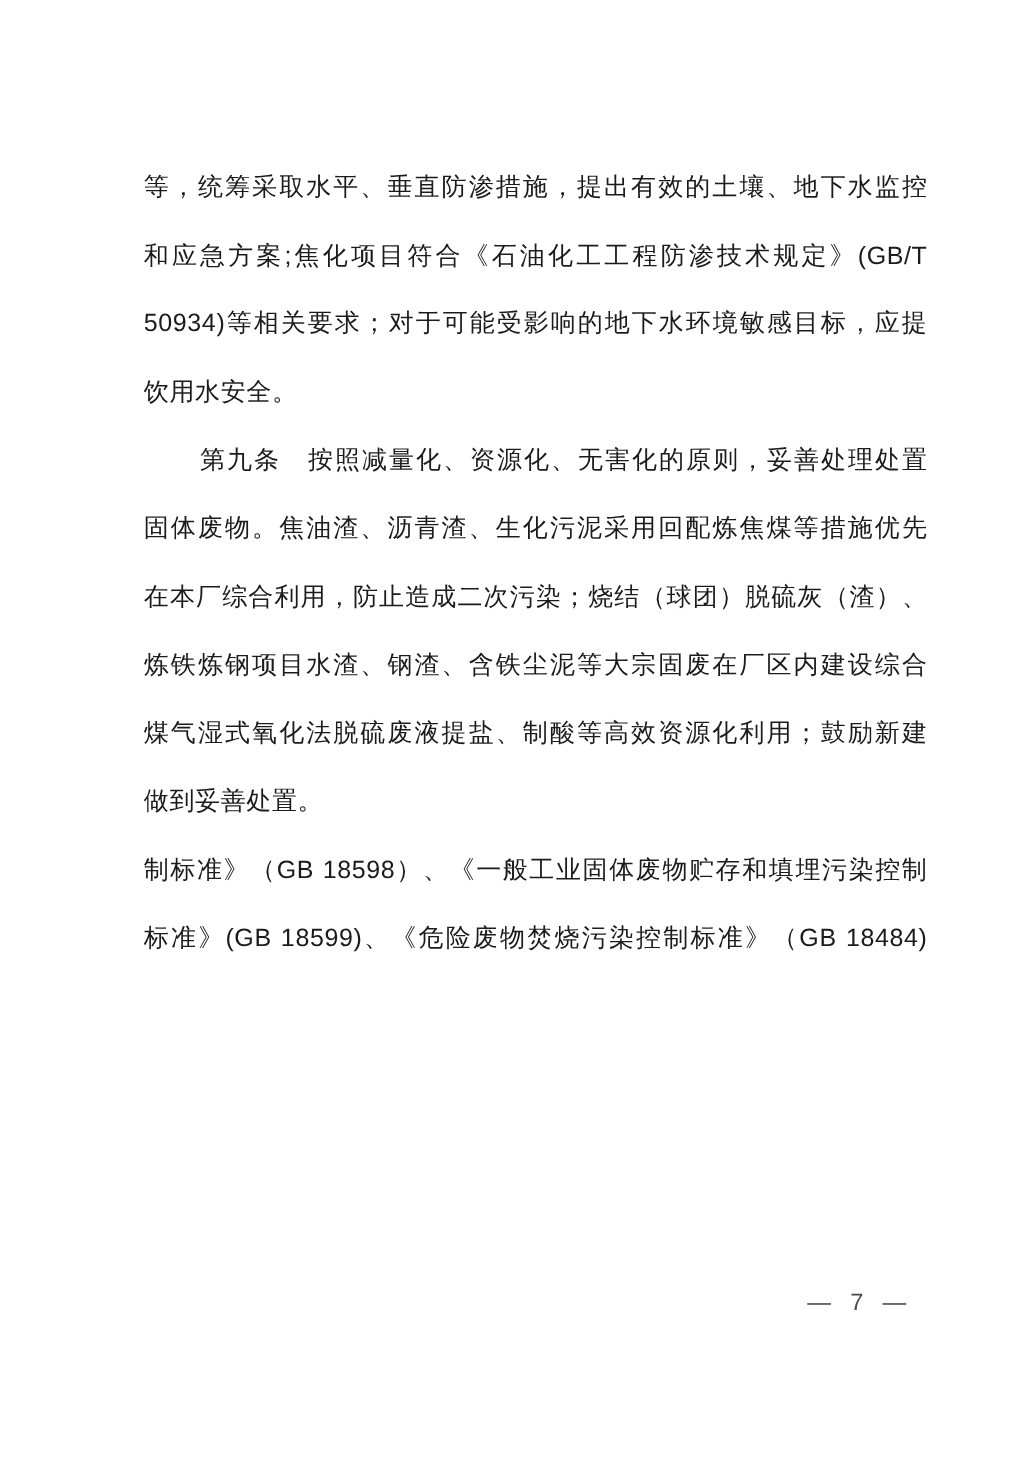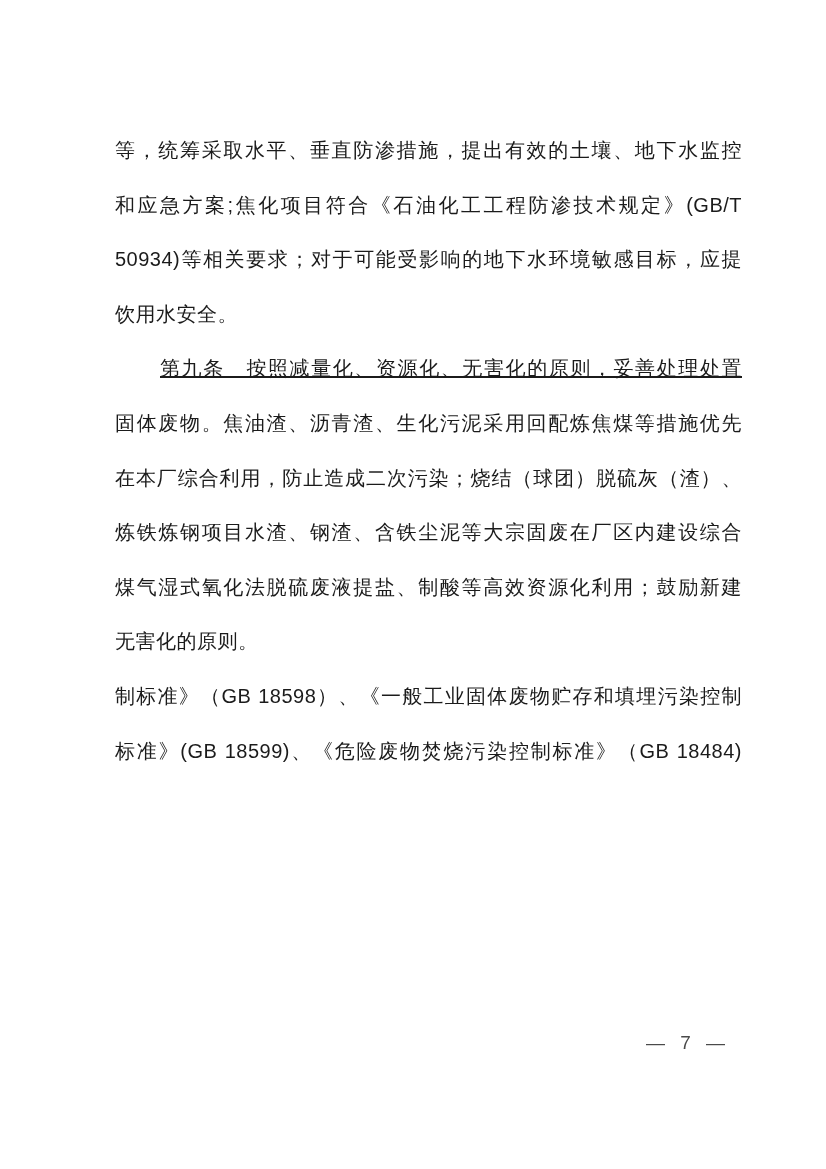--- a/index.html
+++ b/index.html
@@ -35,21 +35,20 @@
     text-align-last: justify;
     text-justify: inter-character;
     overflow: hidden;
   }
   .line.short {
     text-align: right;
     text-align-last: left;
   }
   .line.indent {
     text-indent: 45px;
-    text-decoration: underline;
   }
   .footer {
     position: absolute;
     left: 101px;
     top: 1028px;
     width: 627px;
     height: 30px;
     line-height: 30px;
     text-align: right;
     font-size: 19px;
@@ -65,20 +64,20 @@
   <div class="doc-body" id="doc-body">
       <div class="line">等，统筹采取水平、垂直防渗措施，提出有效的土壤、地下水监控</div>
       <div class="line">和应急方案;焦化项目符合《石油化工工程防渗技术规定》(GB/T</div>
       <div class="line">50934)等相关要求；对于可能受影响的地下水环境敏感目标，应提</div>
       <div class="line short">饮用水安全。</div>
       <div class="line indent">第九条　按照减量化、资源化、无害化的原则，妥善处理处置</div>
       <div class="line">固体废物。焦油渣、沥青渣、生化污泥采用回配炼焦煤等措施优先</div>
       <div class="line">在本厂综合利用，防止造成二次污染；烧结（球团）脱硫灰（渣）、</div>
       <div class="line">炼铁炼钢项目水渣、钢渣、含铁尘泥等大宗固废在厂区内建设综合</div>
       <div class="line">煤气湿式氧化法脱硫废液提盐、制酸等高效资源化利用；鼓励新建</div>
-      <div class="line short">无害化的原则。</div>
+      <div class="line short">做到妥善处置。</div>
       <div class="line">制标准》（GB 18598）、《一般工业固体废物贮存和填埋污染控制</div>
       <div class="line">标准》(GB 18599)、《危险废物焚烧污染控制标准》（GB 18484)</div>
     </div>
   <div class="footer">
     <span>— 7 —</span>
   </div>
 </div>
 
 </body></html>

